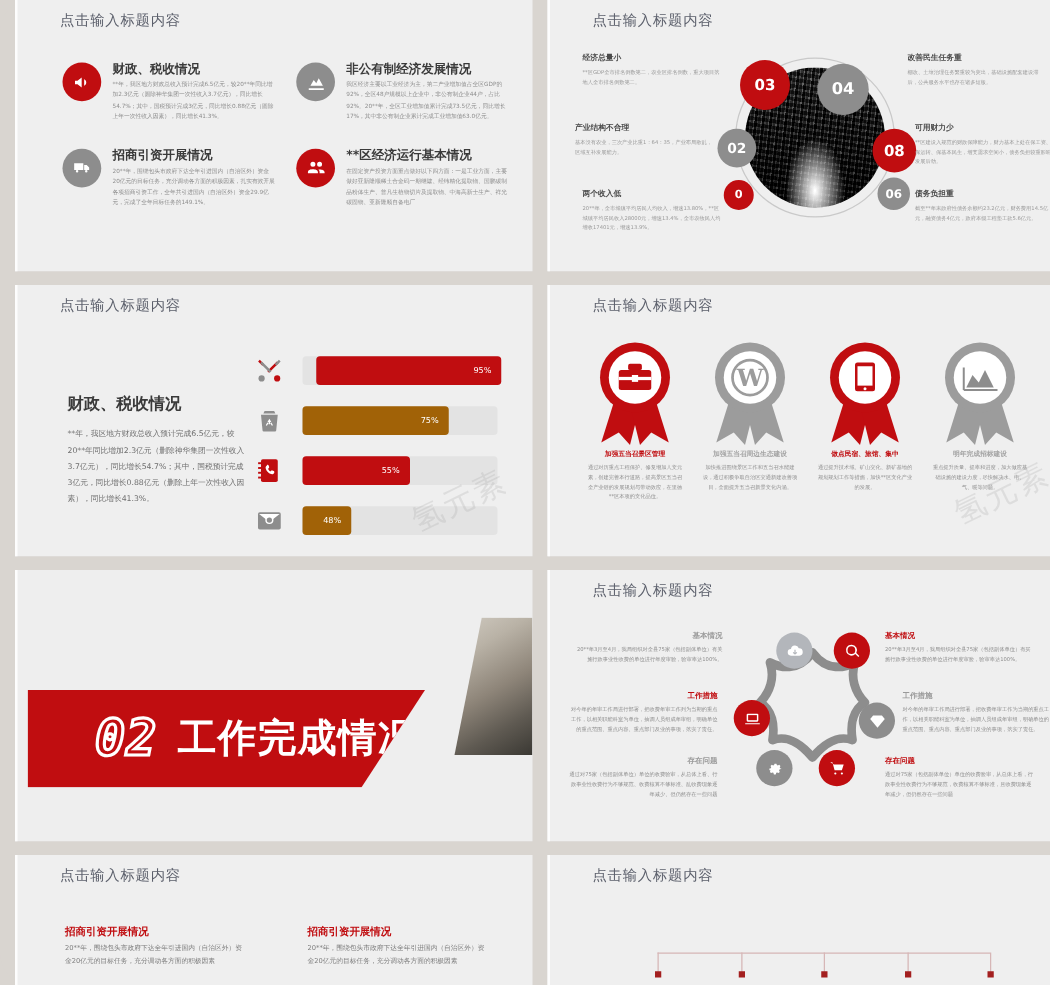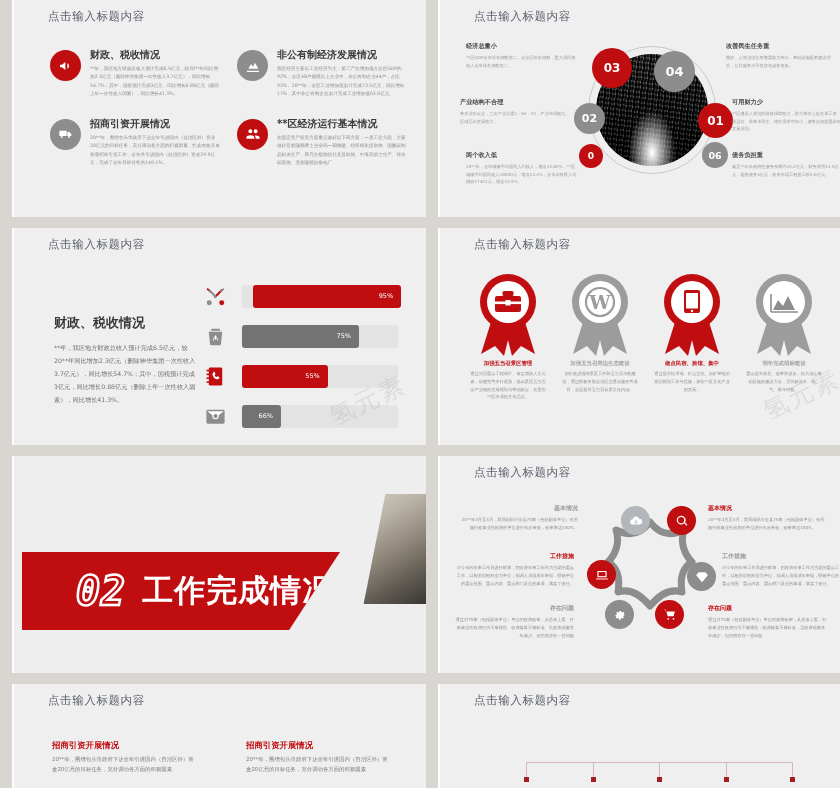--- a/index.html
+++ b/index.html
@@ -114,21 +114,21 @@
   .bar-row { display: flex; align-items: center; gap: 12px; margin-bottom: 14px; height: 26px; }
   .bar-ico { flex: 0 0 30px; height: 26px; display: flex; align-items: center; justify-content: center; }
   .bar-ico svg { width: 23px; height: 23px; }
   .bar-track { flex: 1; height: 23px; background: #e3e3e3; border-radius: 3px; position: relative; }
   .bar-fill {
     height: 100%; border-radius: 3px; display: flex; align-items: center;
     justify-content: flex-end; padding-right: 8px;
     color: #fff; font-size: 6.5px; font-family: "DejaVu Sans", sans-serif;
   }
   .bar-fill.red { background: #c00d10; }
-  .bar-fill.gray { background: #737373; }
+  .bar-fill.gray { background: #a16207; }
 
   
   .s4-row { position: absolute; left: 26px; right: 26px; top: 42px;
             display: grid; grid-template-columns: repeat(4,1fr); column-gap: 8px; }
   .badge { display: flex; flex-direction: column; align-items: center; }
   .badge-svg { width: 82px; height: 86px; }
   .b-h { font-size: 5.4px; font-weight: bold; margin-top: 4px; text-align: center;
          font-family: "DejaVu Sans", sans-serif; }
   .b-h.red { color: #c00d10; }
   .b-h.gray { color: #a4a4a4; }
@@ -262,21 +262,21 @@
       <div class="bub red" style="left:152px;top:48px;width:40px;height:40px;font-size:12px;">
             <span>03</span>
           </div>
       <div class="bub gray" style="left:214px;top:51px;width:41px;height:41px;font-size:13px;">
             <span>04</span>
           </div>
       <div class="bub gray" style="left:134px;top:103px;width:31px;height:31px;font-size:11px;">
             <span>02</span>
           </div>
       <div class="bub red" style="left:258px;top:103px;width:35px;height:35px;font-size:12px;">
-            <span>01</span>
+            <span>08</span>
           </div>
       <div class="bub gray" style="left:262px;top:142px;width:26px;height:26px;font-size:9.5px;">
             <span>06</span>
           </div>
       <div class="bub red" style="left:139px;top:144px;width:24px;height:24px;font-size:9px;">
             <span>0</span>
           </div>
 
       <div class="s2-txt" style="left:26px;top:42px;">
         <div class="s2-th">经济总量小</div>
@@ -366,21 +366,21 @@
         <div class="bar-ico">
           <svg viewBox="0 0 24 24">
                 <rect x="2.5" y="5" width="19" height="14.5" rx="1.5" fill="#8d8d8d"></rect>
                 <path fill="#fff" d="M3.4 6.4h17.2L12 13.2 3.4 6.4z"></path>
                 <circle cx="12" cy="11.5" r="3.4" fill="#fff"></circle>
                 <circle cx="12" cy="11.5" r="2.2" fill="#8d8d8d"></circle>
               </svg>
         </div>
         <div class="bar-track">
           <div class="bar-fill gray" style="width:25%;">
-            <span>66%</span>
+            <span>48%</span>
           </div>
         </div>
       </div>
 
     </div>
     <div class="wm">氢元素</div>
   </div>
 
   <div class="slide">
     <div class="slide-title">点击输入标题内容</div>

